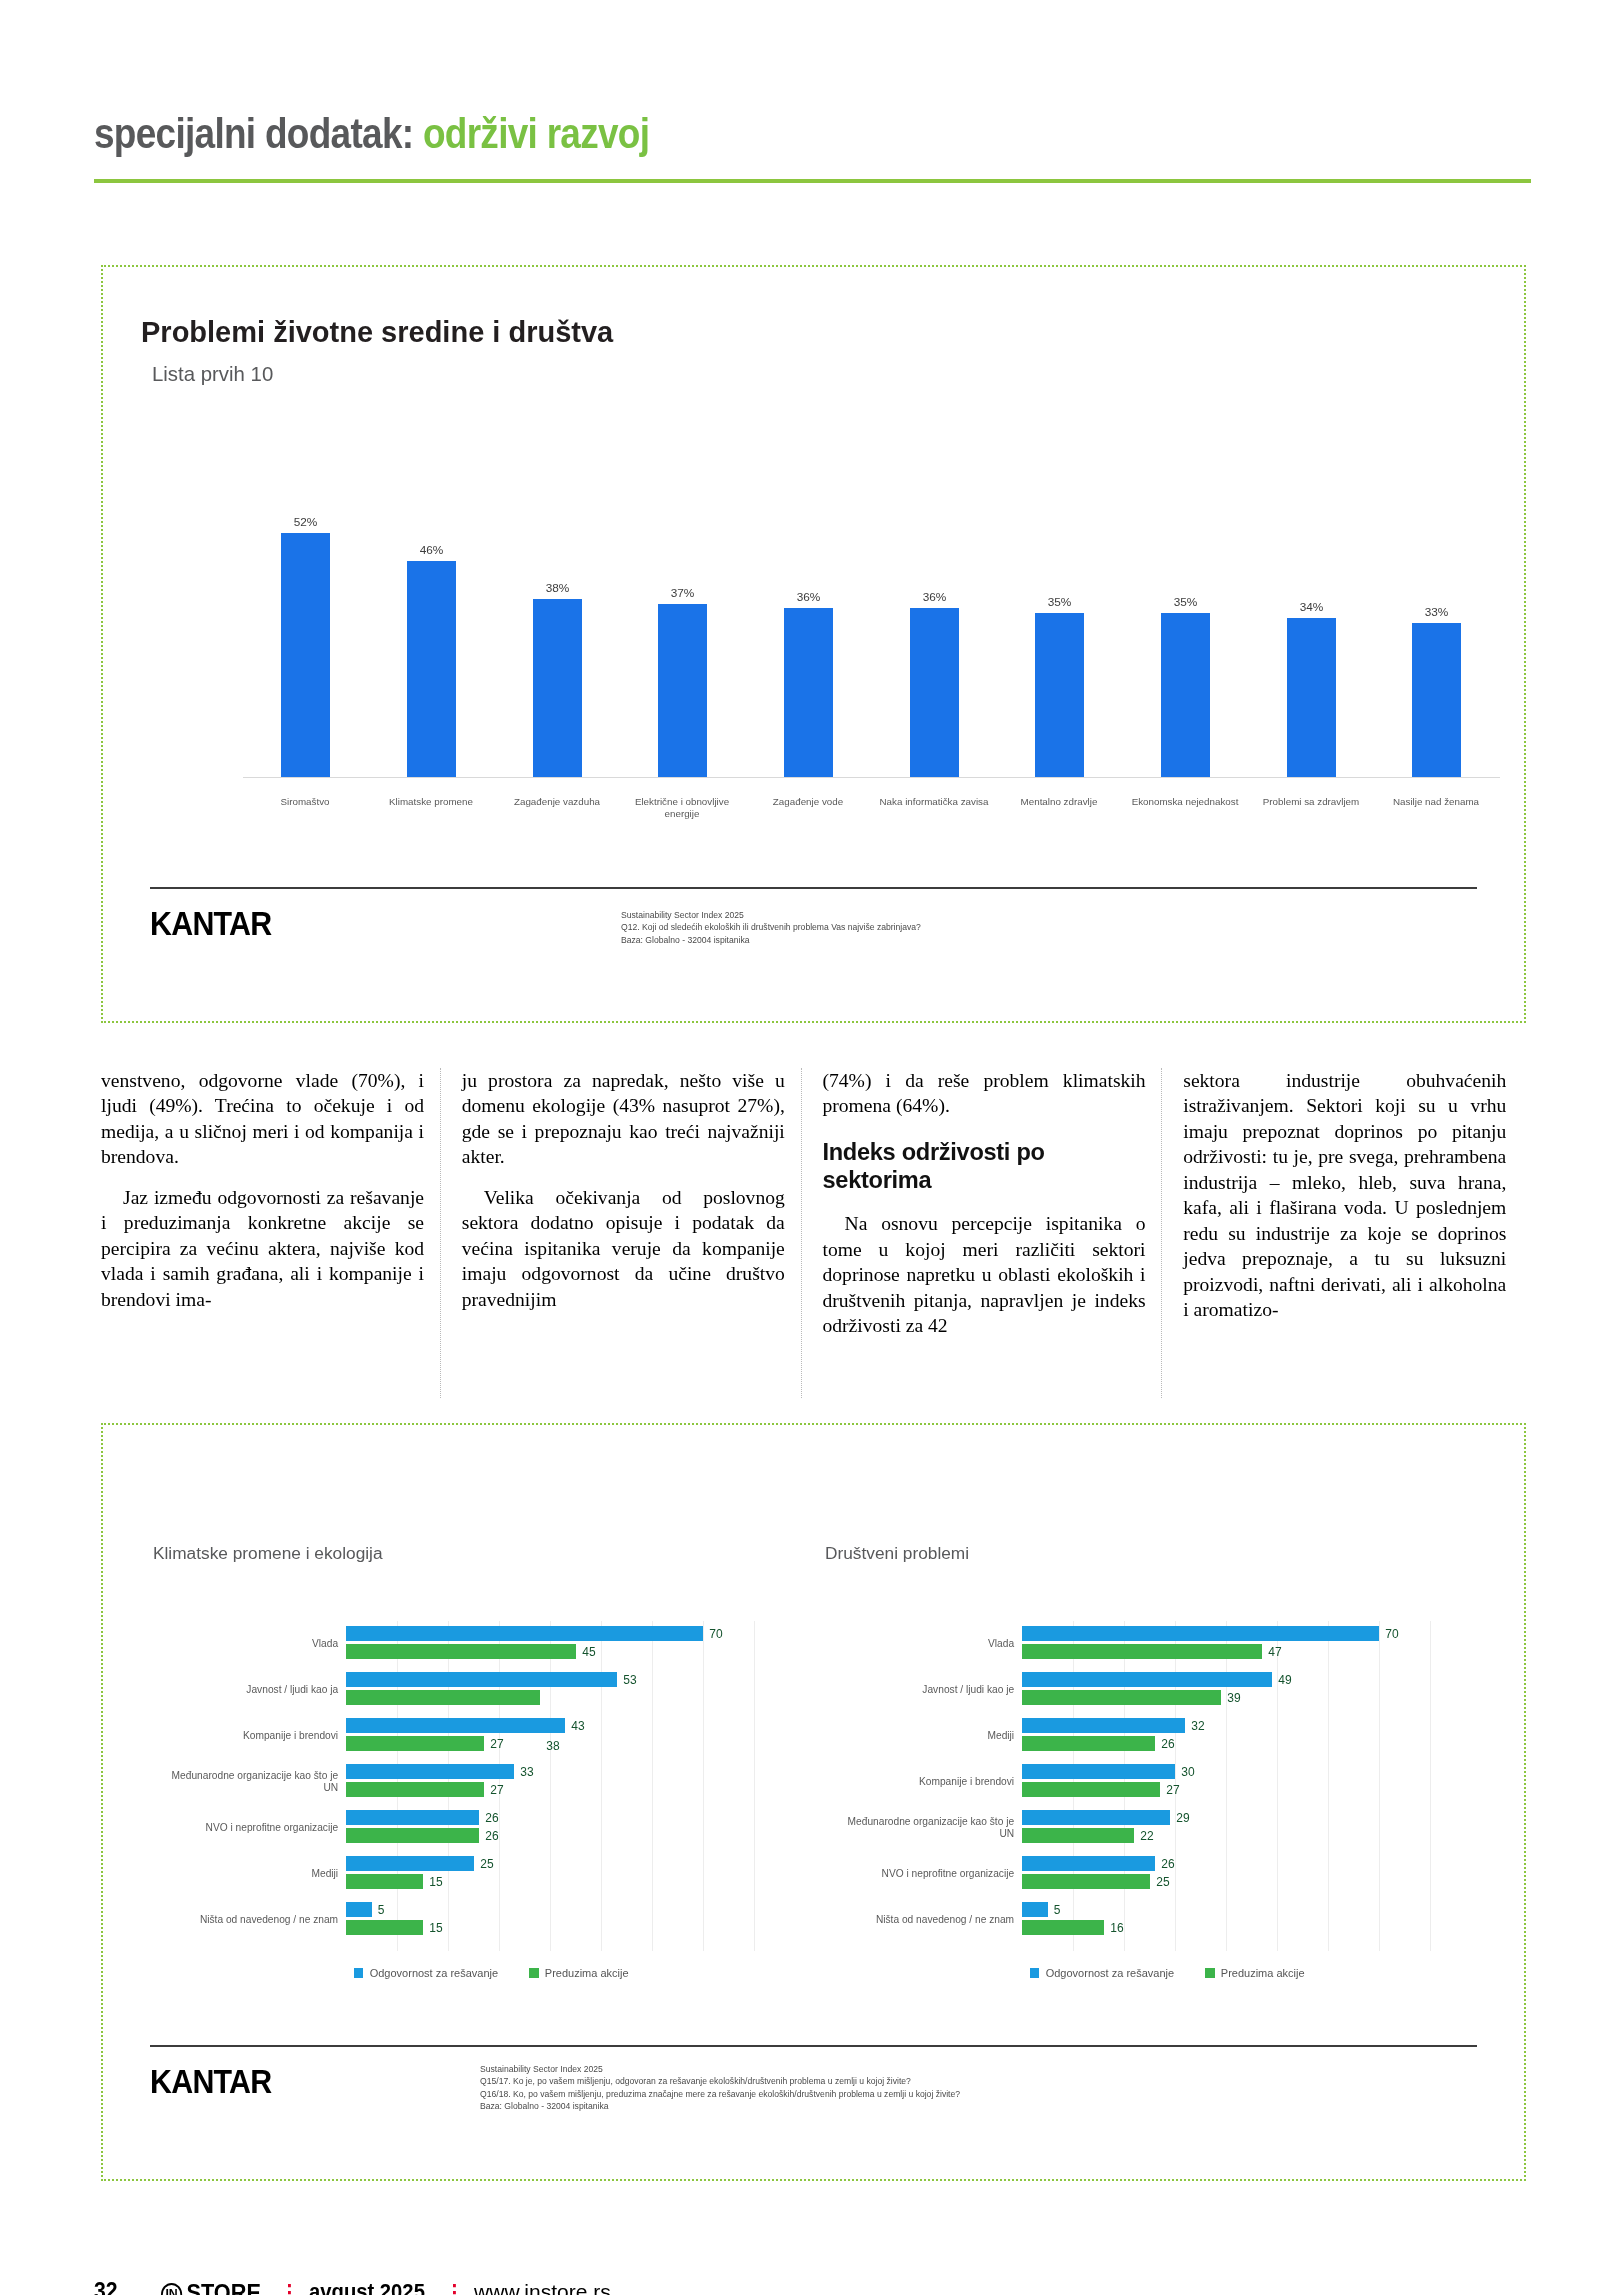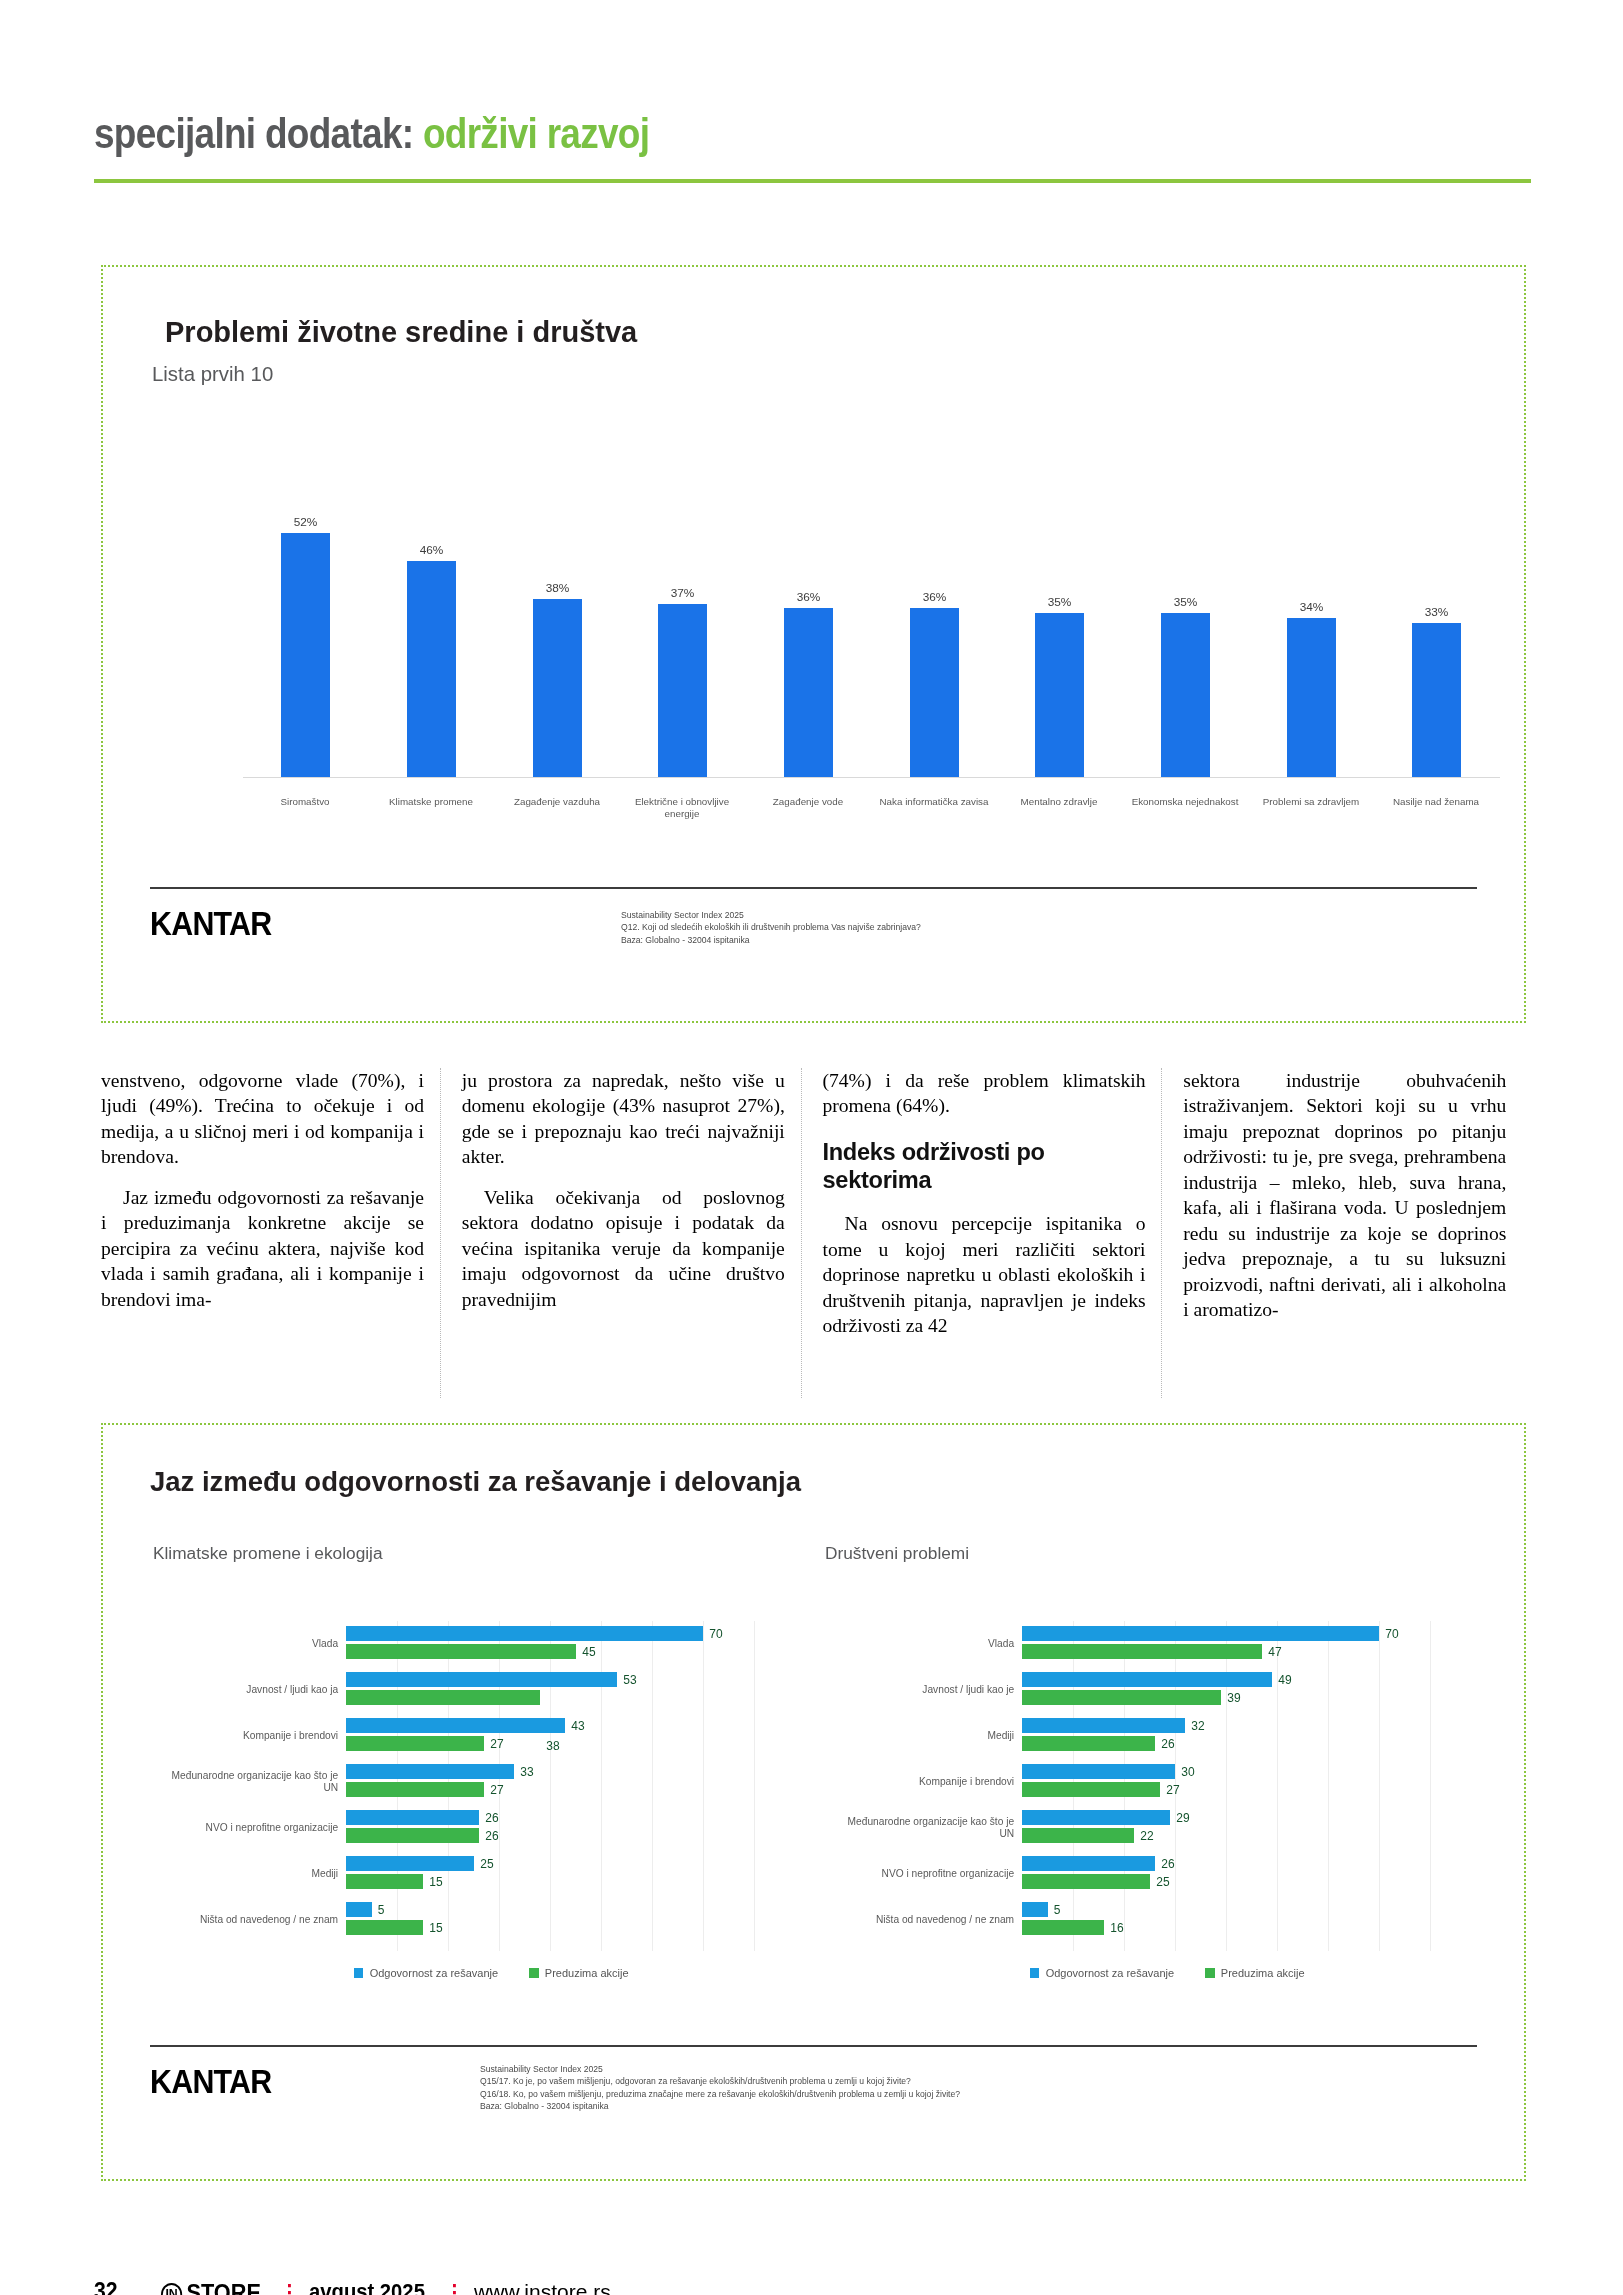--- a/index.html
+++ b/index.html
@@ -212,21 +212,21 @@
 <div class="page-header">
   <div class="header-title">
     <span>specijalni dodatak:</span>
     <span class="accent">održivi razvoj</span>
   </div>
 </div>
 <div class="header-rule"></div>
 
 <div class="dotted-box" id="chart-box-1">
   <div class="chart-inner">
-    <div class="kantar-title" id="c1-title" style="left:62px; top:49px; font-size:29px;">Problemi životne sredine i društva</div>
+    <div class="kantar-title" id="c1-title" style="left:38px; top:49px; font-size:29px;">Problemi životne sredine i društva</div>
     <div class="kantar-sub" id="c1-sub" style="left:49px; top:96px; font-size:20.4px;">Lista prvih 10</div>
 
     <div class="vbar-plot" id="c1-plot">
         <div class="vbar-col" style="left: 38px; width: 49px; height: 283px;">
           <div class="vbar-val">52%</div>
           <div class="vbar-rect" style="height: 245px; background: rgb(26, 115, 232);"></div>
         </div>
         <div class="vbar-col" style="left: 164px; width: 49px; height: 283px;">
           <div class="vbar-val">46%</div>
           <div class="vbar-rect" style="height: 217px; background: rgb(26, 115, 232);"></div>
@@ -306,21 +306,20 @@
 
   <div class="text-col">
     <div class="col-sep"></div>
     <p class="bodytext">sektora industrije obuhvaćenih istraživanjem. Sektori koji su u vrhu imaju prepoznat doprinos po pitanju održivosti: tu je, pre svega, prehrambena industrija – mleko, hleb, suva hrana, kafa, ali i flaširana voda. U poslednjem redu su industrije za koje se doprinos jedva prepoznaje, a tu su luksuzni proizvodi, naftni derivati, ali i alkoholna i aromatizo-</p>
   </div>
 
 </div>
 
 <div class="dotted-box" id="chart-box-2">
   <div class="chart-inner">
-    <div class="kantar-title" id="c2-title" style="left:47px; top:41px; font-size:27.5px;">Jaz između odgovornosti za rešavanje i delovanja</div>
 
     <div class="kantar-sub" id="c2-sub-left" style="left:50px; top:118px; font-size:17.3px;">Klimatske promene  i ekologija</div>
     <div class="kantar-sub" id="c2-sub-right" style="left:722px; top:118px; font-size:17.3px;">Društveni problemi</div>
 
     <div class="hbar-panel" id="c2-panel-0" style="left:243px; top:196px; width:408px; height:330px;">
         <div class="hgrid" style="left: 51px;"></div>
         <div class="hgrid" style="left: 102px;"></div>
         <div class="hgrid" style="left: 153px;"></div>
         <div class="hgrid" style="left: 204px;"></div>
         <div class="hgrid" style="left: 255px;"></div>

